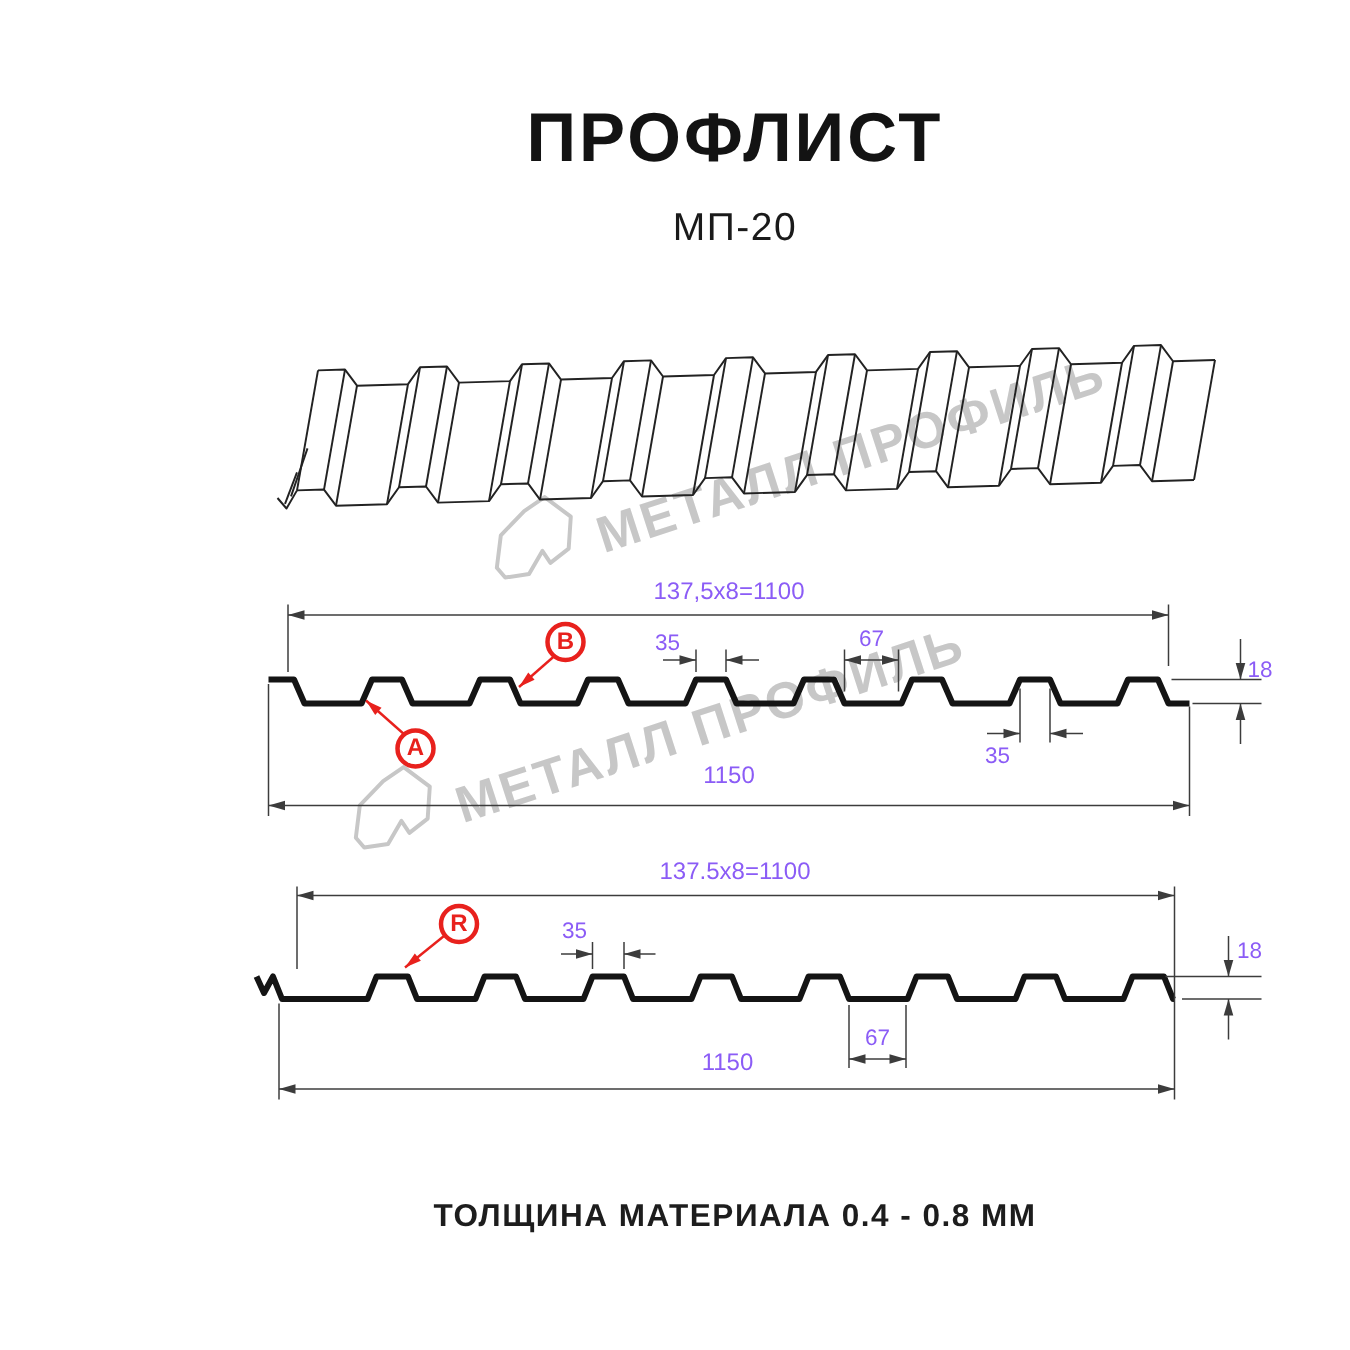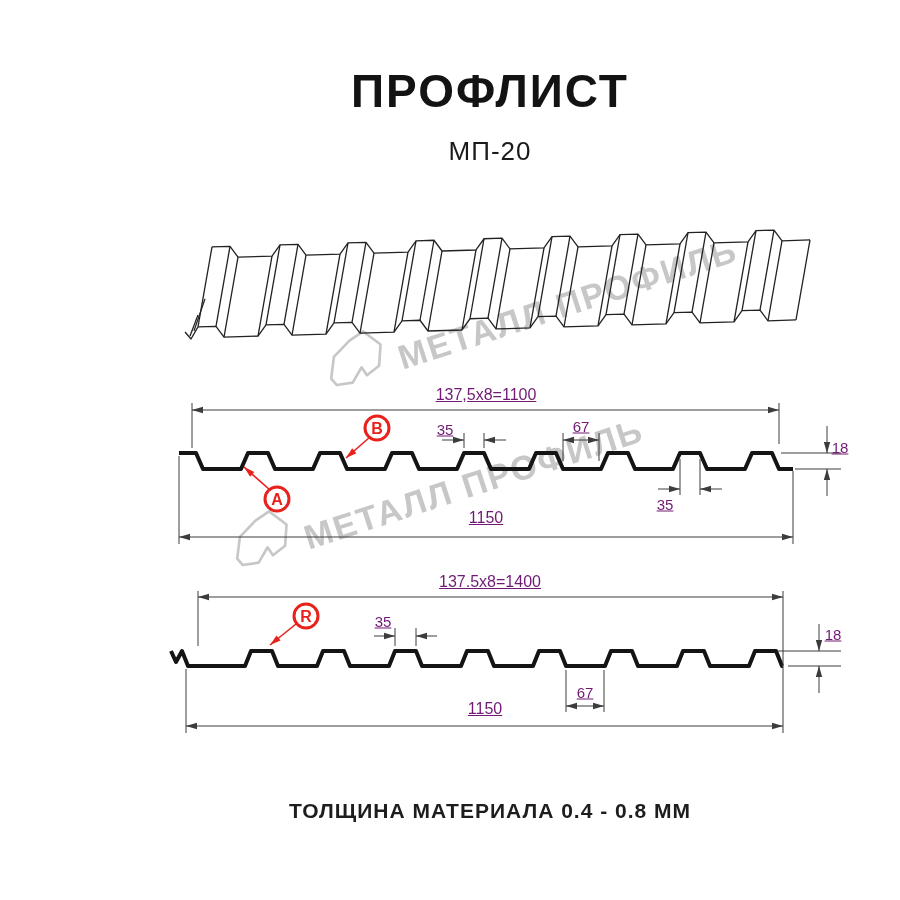--- a/index.html
+++ b/index.html
@@ -21,22 +21,22 @@
 
   #diagram{position:absolute;left:0;top:0;z-index:2;}
   #diagram polyline.profile{fill:none;stroke:#141414;stroke-width:4;stroke-linejoin:round;}
   #diagram polyline.sheet{fill:none;stroke:#222;stroke-width:1.3;stroke-linejoin:round;}
   #diagram line.sheet{stroke:#222;stroke-width:1.3;}
   #diagram line.dim{stroke:#3c3c3c;stroke-width:1;}
   #diagram line.red{stroke:#e8211d;stroke-width:1.6;}
   #diagram .hd{fill:#3c3c3c;}
   #diagram .hdr{fill:#e8211d;}
 
-  .lbl{position:absolute;transform:translate(-50%,-50%);font-size:15px;color:#701a75;
-       white-space:nowrap;z-index:3;line-height:1;text-decoration:underline;}
+  .lbl{position:absolute;transform:translate(-50%,-50%);font-size:15px;color:#8b5cf6;
+       white-space:nowrap;z-index:3;line-height:1;}
   .lbl.big{font-size:16px;}
   .callout{position:absolute;width:27px;height:27px;box-sizing:border-box;border:3px solid #e8211d;
        border-radius:50%;color:#e8211d;display:flex;align-items:center;justify-content:center;
        font-size:16px;font-weight:600;transform:translate(-50%,-50%);z-index:3;line-height:1;}
 </style>
 </head>
 <body>
 
 <div class="canvas">
 
@@ -169,21 +169,21 @@
 
   <div class="lbl big" style="left:446px;top:395px">137,5x8=1100</div>
   <div class="lbl" style="left:405px;top:429px">35</div>
   <div class="lbl" style="left:541px;top:426px">67</div>
   <div class="lbl" style="left:800px;top:447px">18</div>
   <div class="lbl" style="left:625px;top:504px">35</div>
   <div class="lbl big" style="left:446px;top:518px">1150</div>
   <div class="callout" style="left:237px;top:499px">A</div>
   <div class="callout" style="left:337px;top:428px">B</div>
 
-  <div class="lbl big" style="left:450px;top:582px">137.5x8=1400</div>
+  <div class="lbl big" style="left:450px;top:582px">137.5x8=1100</div>
   <div class="lbl" style="left:343px;top:621px">35</div>
   <div class="lbl" style="left:793px;top:634px">18</div>
   <div class="lbl" style="left:545px;top:692px">67</div>
   <div class="lbl big" style="left:445px;top:709px">1150</div>
   <div class="callout" style="left:266px;top:616px">R</div>
 
   <div class="footer-note">ТОЛЩИНА МАТЕРИАЛА 0.4 - 0.8 ММ</div>
 </div>
 
 </body></html>

